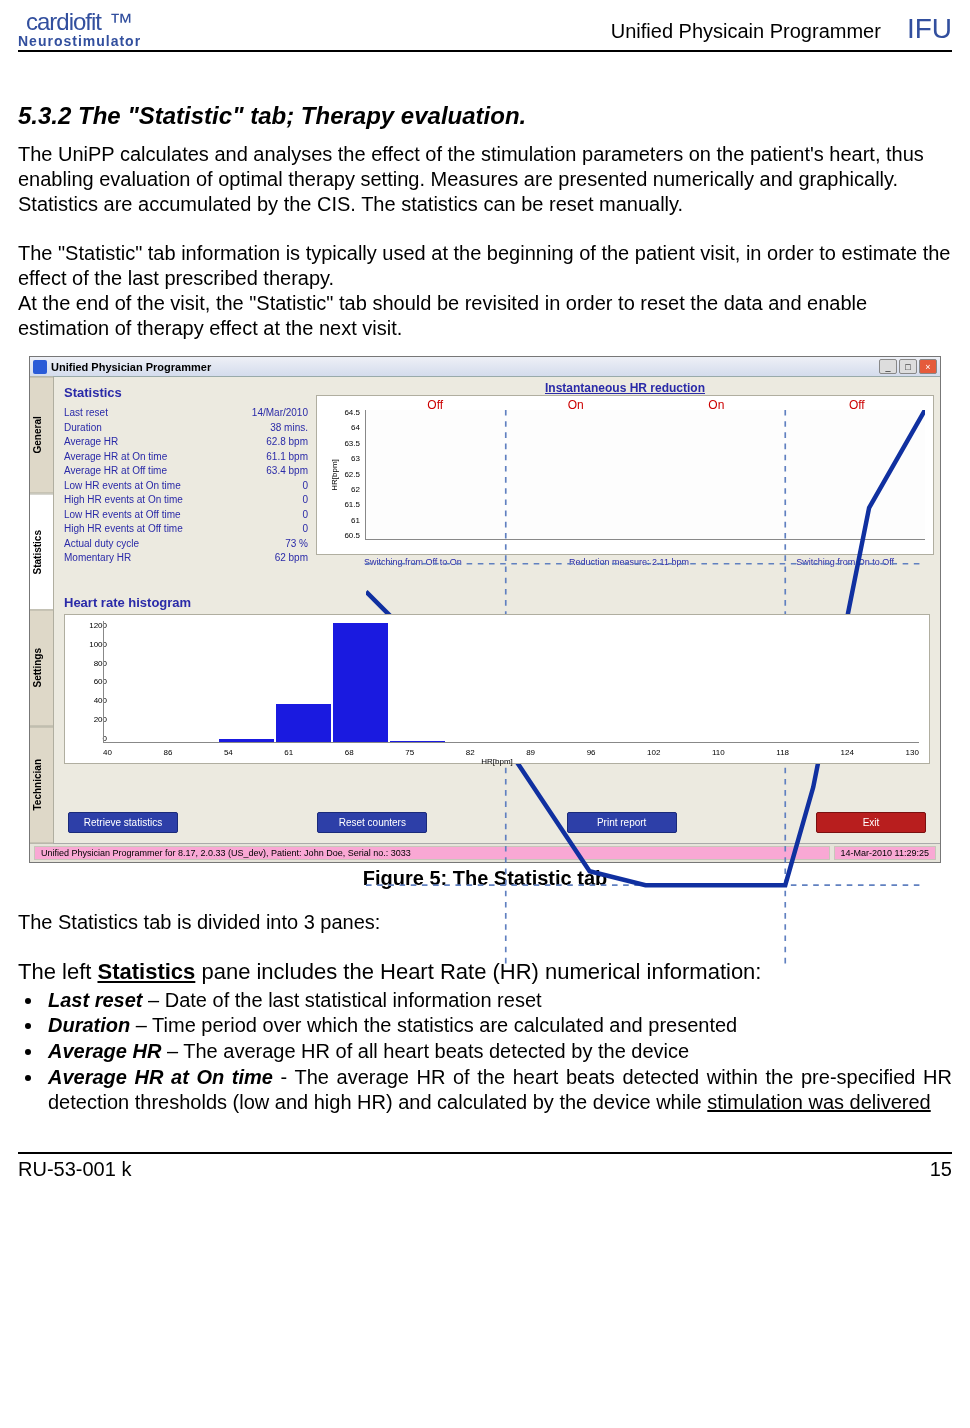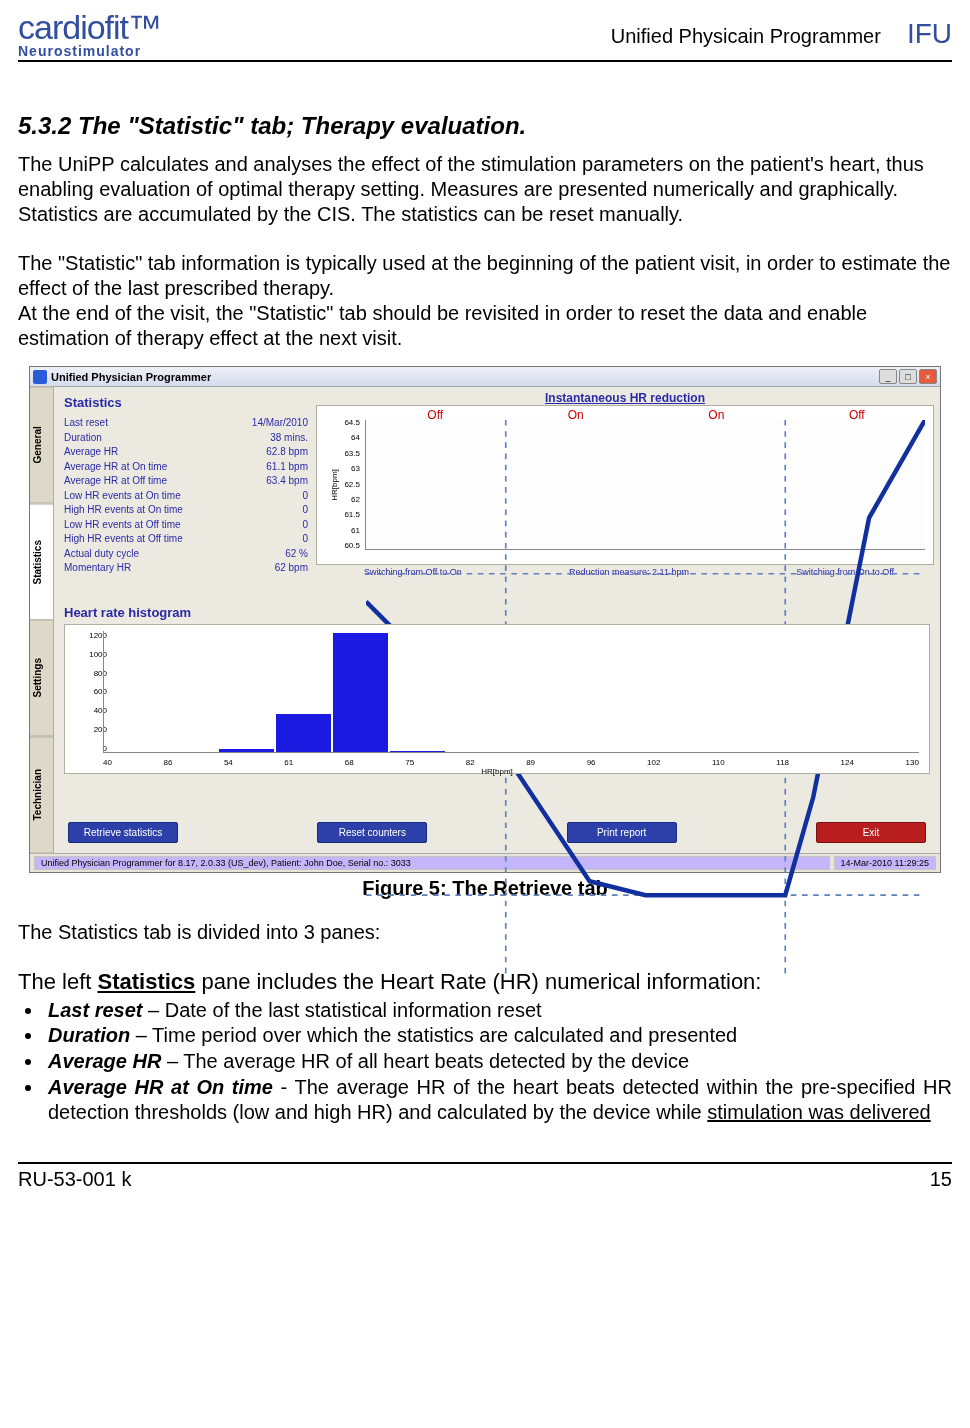--- a/index.html
+++ b/index.html
@@ -16,24 +16,25 @@
   .topbar {
     display: flex;
     justify-content: space-between;
     align-items: center;
     border-bottom: 2px solid #000;
     padding-bottom: 2px;
     margin-bottom: 4px;
   }
   .logo-block { line-height: 1; }
   .logo-cardiofit {
-    font-size: 34px;
+    font-size: 24px;
     color: #324f9e;
     letter-spacing: -1px;
     font-weight: normal;
+    margin-left: 8px;
   }
   .logo-neuro {
     font-size: 14px;
     color: #324f9e;
     letter-spacing: 1px;
     font-weight: bold;
   }
   .top-right {
     display: flex;
     align-items: baseline;
@@ -156,21 +157,21 @@
     color: #fff;
     font-size: 10px;
     padding: 4px 12px;
     border: 1px solid #1a2a7a;
     border-radius: 2px;
     min-width: 110px;
     text-align: center;
   }
   .app-btn.red { background: #b81e1e; border-color: #7a1010; }
   .status { display: flex; justify-content: space-between; border-top: 1px solid #aaa; background: #e6e4da; font-size: 9px; padding: 2px 4px; }
-  .status .cell { border: 1px solid #c8c6ba; padding: 1px 6px; background: #c4b5fd; }
+  .status .cell { border: 1px solid #c8c6ba; padding: 1px 6px; background: #f9a8d4; }
   .fig-caption { text-align: center; font-size: 20px; font-weight: bold; margin-bottom: 20px; }
   .para { font-size: 20px; line-height: 1.28; margin-bottom: 22px; }
   .para-lead { font-size: 22px; line-height: 1.28; margin-bottom: 2px; }
   .bullets { font-size: 20px; line-height: 1.28; padding-left: 26px; }
   .bullets li { margin-bottom: 0px; list-style: disc; text-align: justify; padding-left: 4px;}
   .term { font-style: italic; font-weight: bold; }
   .u { text-decoration: underline; }
   .footerbar {
     border-top: 2px solid #000;
     margin-top: 36px;
@@ -259,21 +260,21 @@
                   <div class="stat-line">
                     <span>Low HR events at Off time</span>
                     <span class="val">0</span>
                   </div>
                   <div class="stat-line">
                     <span>High HR events at Off time</span>
                     <span class="val">0</span>
                   </div>
                   <div class="stat-line">
                     <span>Actual duty cycle</span>
-                    <span class="val">62 %</span>
+                    <span class="val">73 %</span>
                   </div>
                   <div class="stat-line">
                     <span>Momentary HR</span>
                     <span class="val">62 bpm</span>
                   </div>
                 </div>
             </div>
             <div class="chart-panel">
               <div class="chart-title">Instantaneous HR reduction</div>
               <div class="chart-frame">
@@ -367,21 +368,21 @@
           </div>
         </div>
       </div>
       <div class="status">
         <div class="cell" style="flex:1;margin-right:4px;">Unified Physician Programmer for 8.17,  2.0.33  (US_dev),  Patient: John Doe, Serial no.: 3033</div>
         <div class="cell">14-Mar-2010 11:29:25</div>
       </div>
     </div>
   </div>
 
-  <div class="fig-caption">Figure 5: The Retrieve tab</div>
+  <div class="fig-caption">Figure 5: The Statistic tab</div>
 
   <div class="para">The Statistics tab is divided into 3 panes:</div>
 
   <div class="para-lead">
     <span>The left </span><strong class="u">Statistics</strong><span> pane includes the Heart Rate (HR) numerical information:</span>
   </div>
 
   <ul class="bullets" id="bullets">
       <li><span class="term">Last reset</span><span> – Date of the last statistical information reset</span></li>
       <li><span class="term">Duration</span><span> – Time period over which the statistics are calculated and presented</span></li>

